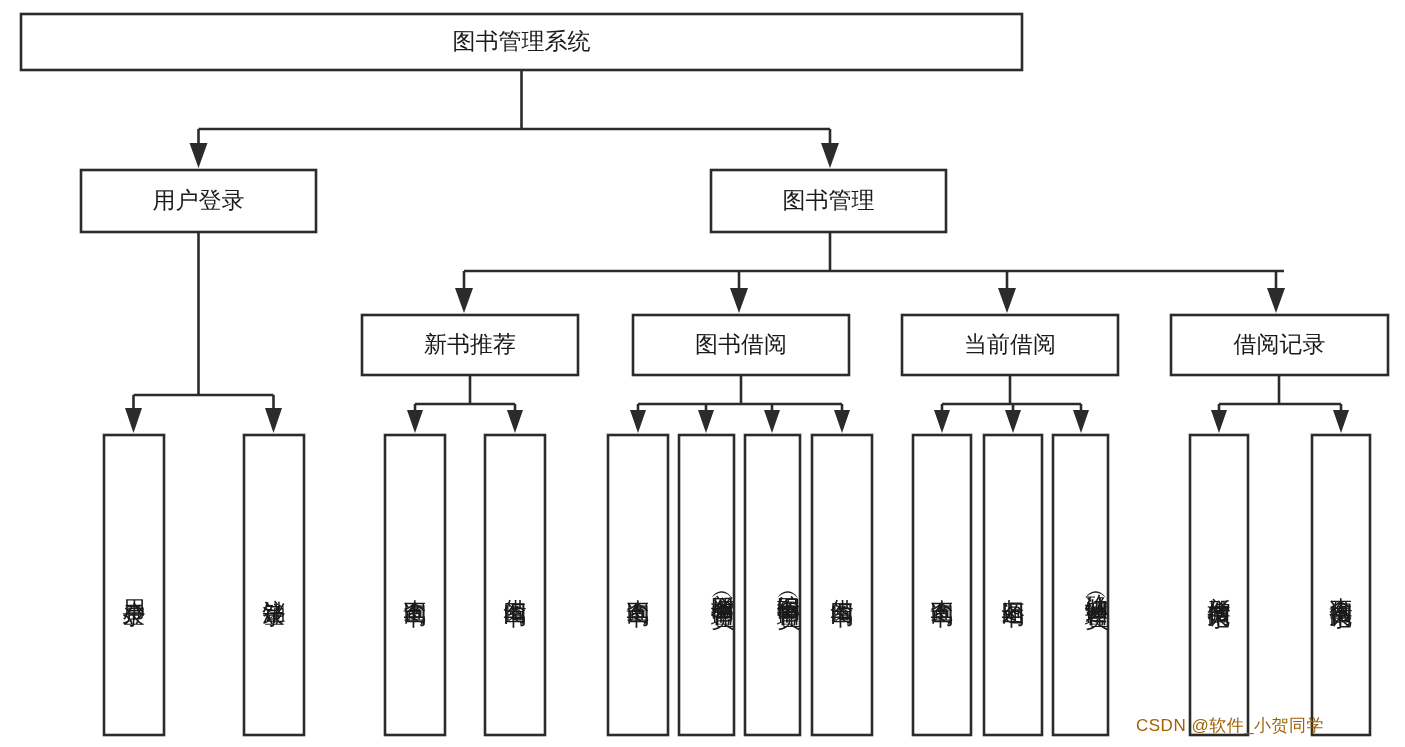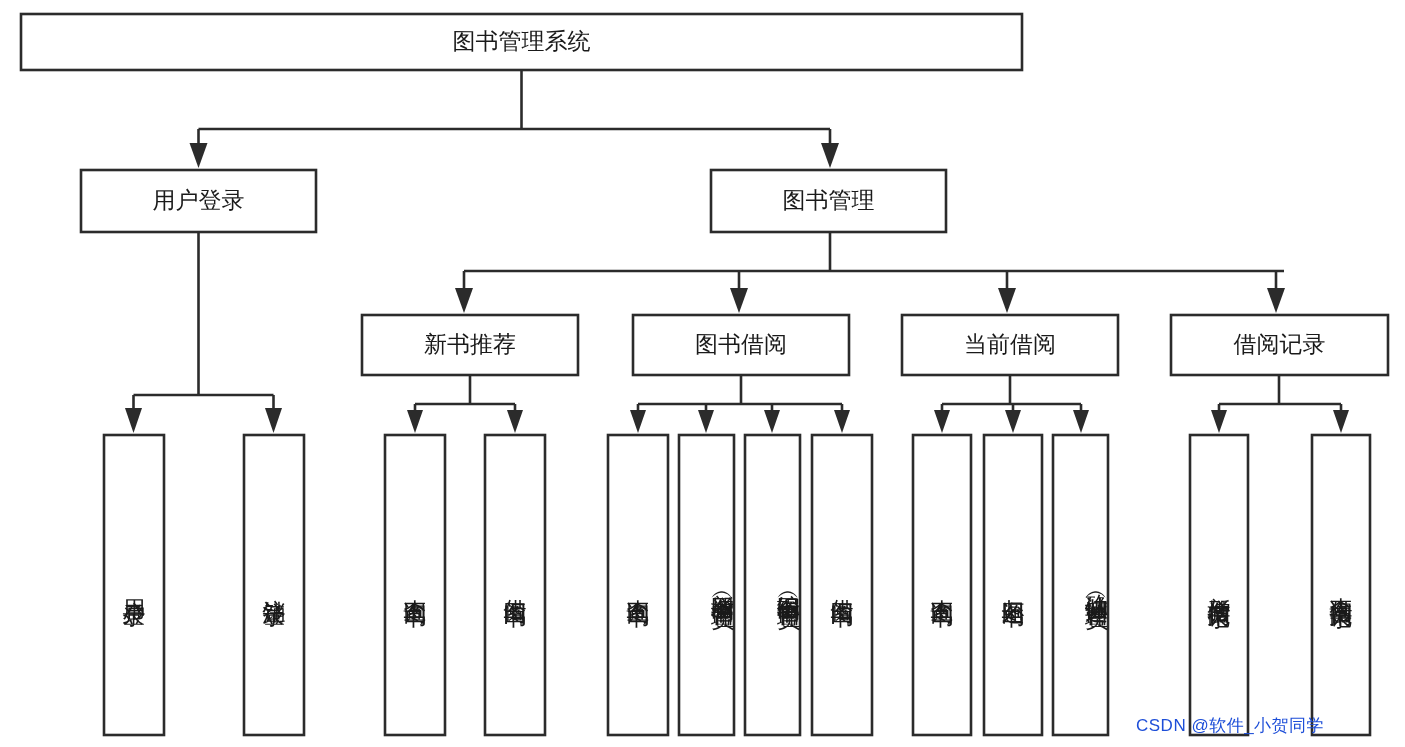--- a/index.html
+++ b/index.html
@@ -63,21 +63,21 @@
     color: #1a1a1a;
     pointer-events: none;
     white-space: nowrap;
   }
   .watermark {
     position: absolute;
     left: 1136px;
     top: 714px;
     font-family: "Liberation Sans", "DejaVu Sans", sans-serif;
     font-size: 17px;
-    color: #1d4ed8;
+    color: #a16207;
     white-space: nowrap;
     letter-spacing: 0.5px;
   }
 </style>
 </head>
 <body>
 
 <div id="diagram-root">
 
   <svg id="flow" viewBox="0 0 1405 747">

